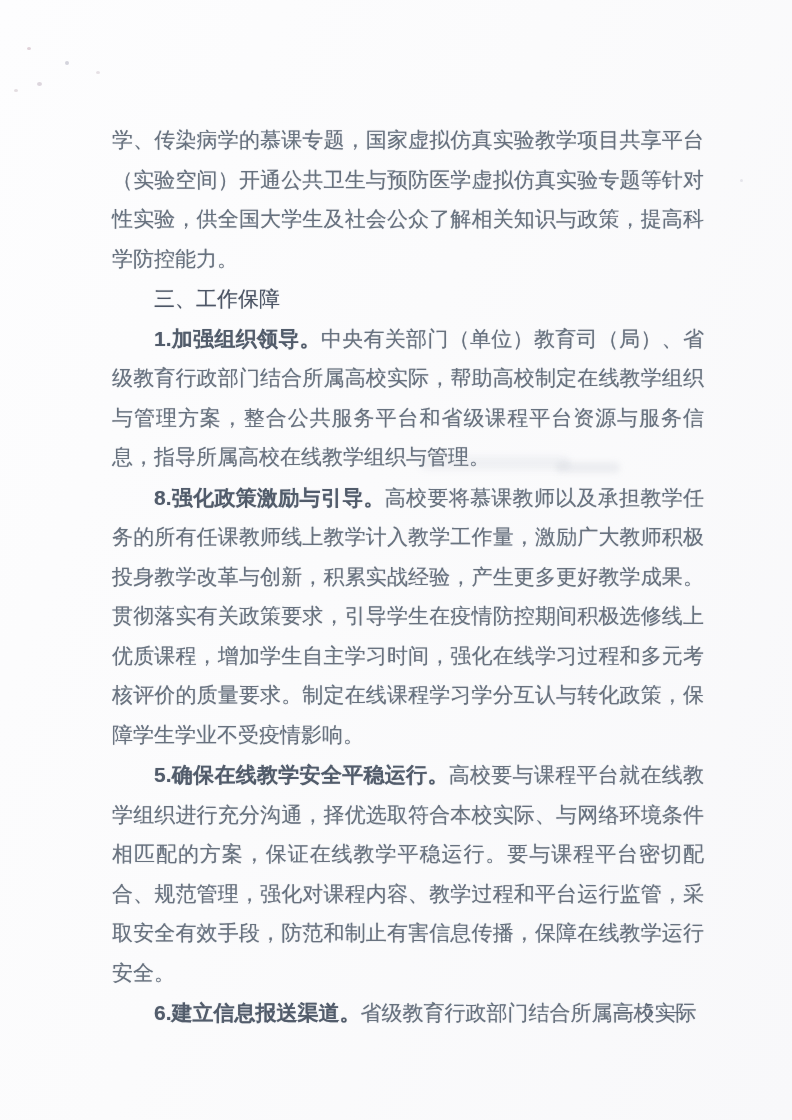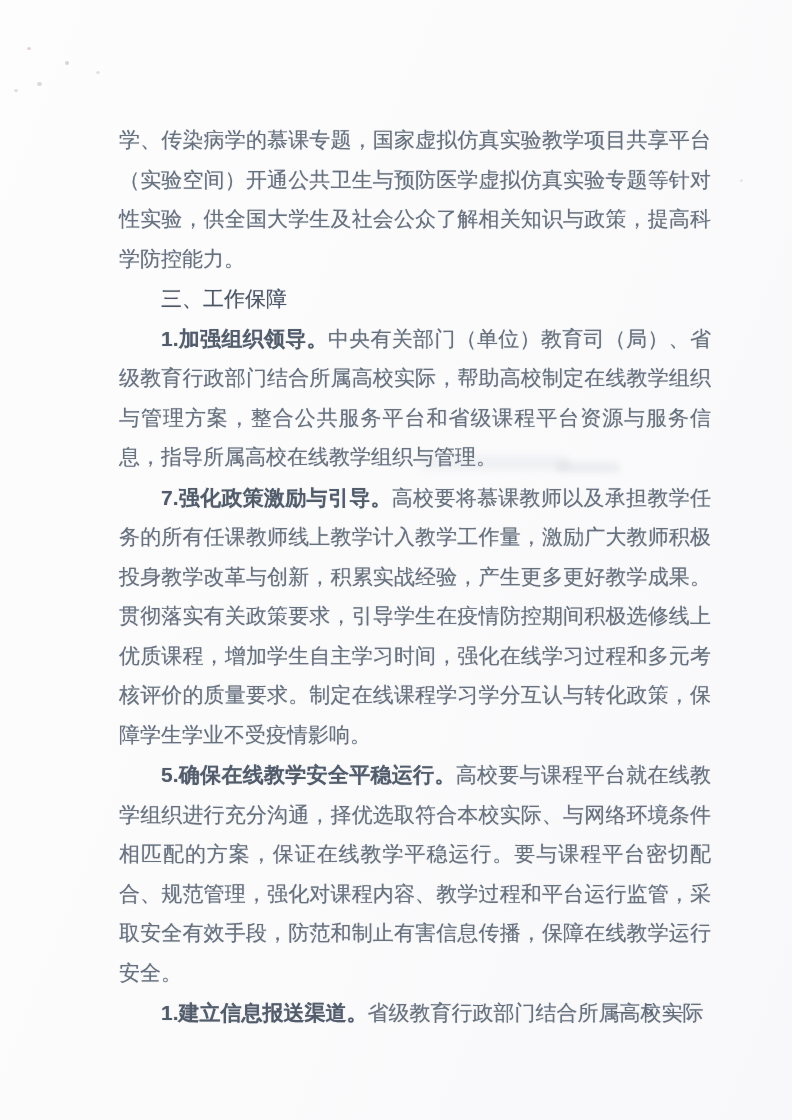--- a/index.html
+++ b/index.html
@@ -10,21 +10,21 @@
   .page {
     position: relative;
     width: 792px;
     height: 1120px;
     overflow: hidden;
     background: linear-gradient(112deg, #fdfdfe 0%, #fbfbfc 45%, #f8f8fa 100%);
     font-family: "Liberation Serif", "DejaVu Serif", serif;
   }
   .doc-body {
     position: absolute;
-    left: 119px;
+    left: 112px;
     top: 121px;
     width: 592px;
     font-size: 21px;
     line-height: 39.5px;
     color: #68727f;
     text-align: justify;
     text-justify: inter-character;
     word-break: break-all;
     overflow-wrap: break-word;
     text-shadow: 0 0 1px rgba(104, 114, 127, 0.55);
@@ -85,23 +85,23 @@
   <div class="smudge" style="left:556px; top:462px; width:64px; height:11px; background:rgba(120,130,150,0.1);"></div>
 
   <div class="doc-body">
 
     <p class="no-indent">学、传染病学的慕课专题，国家虚拟仿真实验教学项目共享平台（实验空间）开通公共卫生与预防医学虚拟仿真实验专题等针对性实验，供全国大学生及社会公众了解相关知识与政策，提高科学防控能力。</p>
 
     <p class="section-heading">三、工作保障</p>
 
     <p><span class="lead">1.加强组织领导。</span><span>中央有关部门（单位）教育司（局）、省级教育行政部门结合所属高校实际，帮助高校制定在线教学组织与管理方案，整合公共服务平台和省级课程平台资源与服务信息，指导所属高校在线教学组织与管理。</span></p>
 
-    <p><span class="lead">7.强化政策激励与引导。</span><span>高校要将慕课教师以及承担教学任务的所有任课教师线上教学计入教学工作量，激励广大教师积极投身教学改革与创新，积累实战经验，产生更多更好教学成果。贯彻落实有关政策要求，引导学生在疫情防控期间积极选修线上优质课程，增加学生自主学习时间，强化在线学习过程和多元考核评价的质量要求。制定在线课程学习学分互认与转化政策，保障学生学业不受疫情影响。</span></p>
+    <p><span class="lead">8.强化政策激励与引导。</span><span>高校要将慕课教师以及承担教学任务的所有任课教师线上教学计入教学工作量，激励广大教师积极投身教学改革与创新，积累实战经验，产生更多更好教学成果。贯彻落实有关政策要求，引导学生在疫情防控期间积极选修线上优质课程，增加学生自主学习时间，强化在线学习过程和多元考核评价的质量要求。制定在线课程学习学分互认与转化政策，保障学生学业不受疫情影响。</span></p>
 
     <p><span class="lead">5.确保在线教学安全平稳运行。</span><span>高校要与课程平台就在线教学组织进行充分沟通，择优选取符合本校实际、与网络环境条件相匹配的方案，保证在线教学平稳运行。要与课程平台密切配合、规范管理，强化对课程内容、教学过程和平台运行监管，采取安全有效手段，防范和制止有害信息传播，保障在线教学运行安全。</span></p>
 
-    <p><span class="lead">1.建立信息报送渠道。</span><span>省级教育行政部门结合所属高校实际</span></p>
+    <p><span class="lead">6.建立信息报送渠道。</span><span>省级教育行政部门结合所属高校实际</span></p>
 
   </div>
 
   <div class="page-number">— 5 —</div>
 
 </div>
 
 </body></html>

